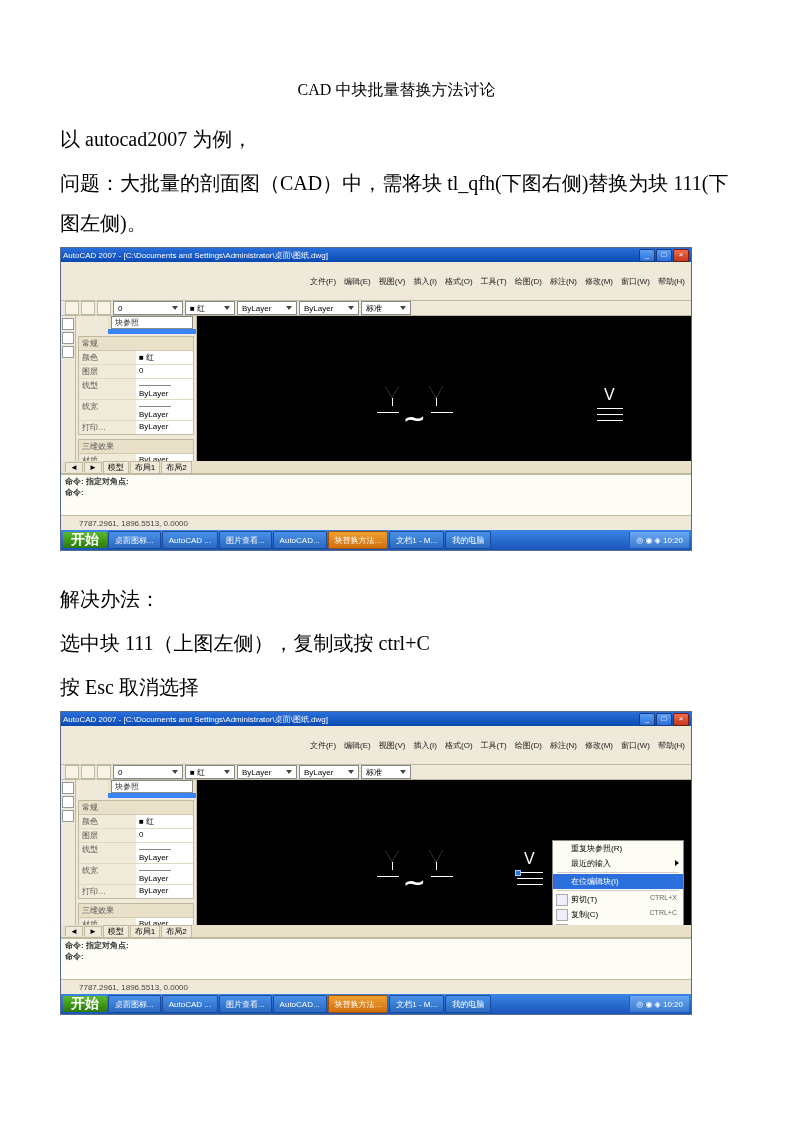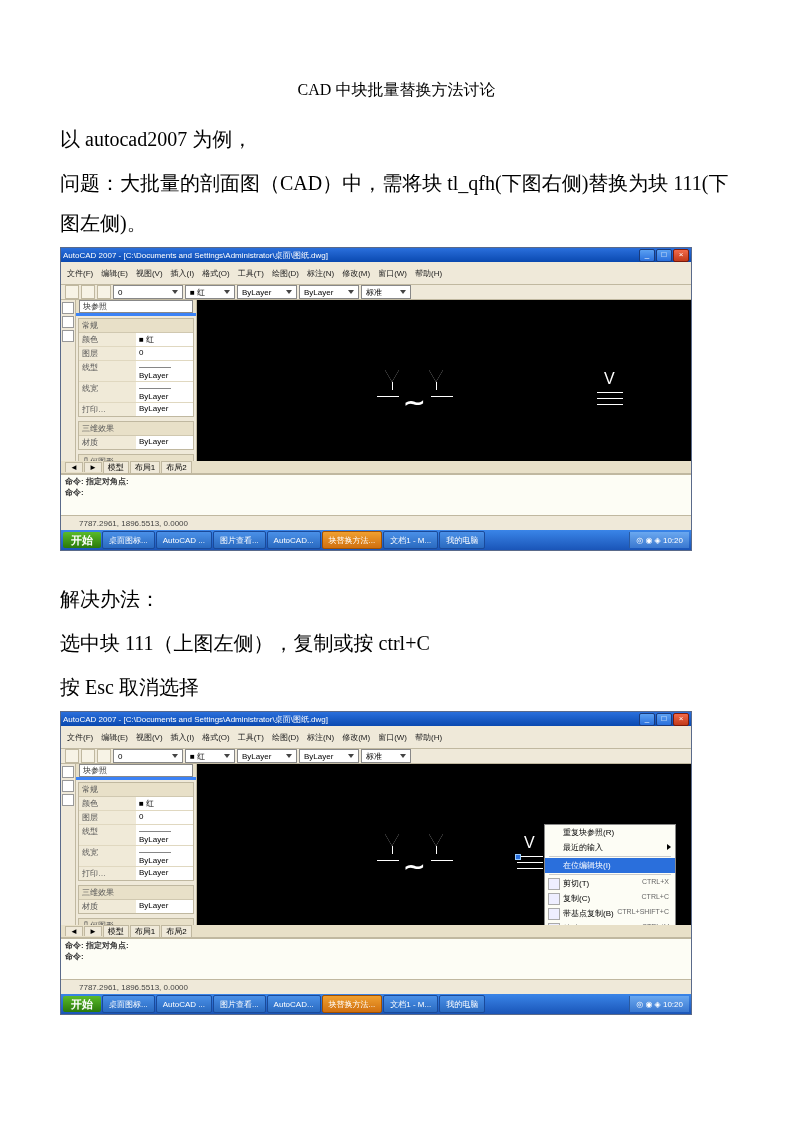--- a/index.html
+++ b/index.html
@@ -63,22 +63,22 @@
     color:#fff;
     text-align:center;
     line-height:10px;
     font-size:8px;
   }
   .winbtn.close { background: linear-gradient(#f26a4a,#c23a1a); border-color:#7a1a0a;}
   .menubar {
     height: 14px;
     background: #efe9d9;
     border-bottom: 1px solid #c0b8a0;
-    display:flex; align-items:center; gap:8px; padding:4px 6px;
-    color:#222; font-size:8px;
+    display:flex; align-items:center; gap:8px; padding:12px 6px;
+    color:#222; font-size:8px;justify-content:flex-end;
   }
   .toolbar {
     height: 14px;
     background: #efe9d9;
     border-bottom:1px solid #c0b8a0;
     display:flex; align-items:center; gap:2px; padding:0 4px;
   }
   .tbtn { width:12px; height:12px; background:#f7f3e6; border:1px solid #c0b8a0;}
   .tsel { height:12px; background:#fff; border:1px solid #888; font-size:8px; padding:0 4px; display:flex; align-items:center;}
   .tsel.w60{width:60px;} .tsel.w50{width:50px;} .tsel.w40{width:40px;}
@@ -90,22 +90,22 @@
   .palette {
     width:120px;
     background:#efe9d9;
     border-right:1px solid #c0b8a0;
     display:flex; flex-direction:column;
     font-size:8px;
     color:#333;
     overflow:hidden;
   }
   .palhead {
-    height:14px; background:#e8e0c8; border-bottom:3px solid #3b82f6;
-    display:flex; align-items:center; padding:0 3px;
+    height:14px; background:#e8e0c8; border-bottom:5px solid #3b82f6;
+    display:flex; align-items:center; padding:0 3px;margin-left:32px;
   }
   .palhead .psel{flex:1;height:11px;background:#fff;border:1px solid #888;font-size:8px;padding-left:3px;line-height:11px;}
   .group {
     border:1px solid #c0b8a0; margin:2px; background:#f5f0e2;
   }
   .grouptitle{font-size:8px;background:#e8e0c8;padding:1px 3px;border-bottom:1px solid #d0c8b0;color:#555;}
   .row{display:flex;border-bottom:1px solid #e0d8c0;}
   .row:last-child{border-bottom:none;}
   .cellk{width:50%;padding:1px 3px;color:#555;background:#f0ead8;}
   .cellv{width:50%;padding:1px 3px;background:#fff;color:#000;}
@@ -159,28 +159,28 @@
   .tab{padding:0 4px;background:#efe9d9;border:1px solid #c0b8a0;border-bottom:none;font-size:8px;}
   .cmdlines{flex:1;background:#fdfdf5;padding:1px 4px;overflow:hidden;font-weight:bold;}
   .cmdline{white-space:nowrap;}
   .statusbar{height:14px;background:#efe9d9;border-top:1px solid #c0b8a0;display:flex;align-items:center;padding:0 18px;font-size:8px;color:#444;gap:6px;}
 
   .taskbar{
     height:20px;
     background:linear-gradient(#3a85e8,#1a55b8);
     display:flex;align-items:center;padding:0 2px;gap:1px;
   }
-  .start{height:16px;padding:0 8px;background:linear-gradient(#5aba2a,#2a7a0a);border-radius:2px;color:#fff;font-size:11px;display:flex;align-items:center;font-weight:bold;}
+  .start{height:16px;padding:0 8px;background:linear-gradient(#5aba2a,#2a7a0a);border-radius:2px;color:#fff;font-size:14px;display:flex;align-items:center;font-weight:bold;}
   .taskbtn{height:16px;padding:0 6px;background:linear-gradient(#4a90e8,#2a6ac0);border:1px solid #1a4a9a;border-radius:2px;color:#fff;font-size:8px;display:flex;align-items:center;white-space:nowrap;}
   .taskbtn.orange{background:linear-gradient(#f0a030,#d07010);border-color:#a05000;}
   .tray{margin-left:auto;height:16px;padding:0 6px;background:linear-gradient(#6aa8f0,#3a78d0);border-left:1px solid #2a5aa0;color:#fff;font-size:8px;display:flex;align-items:center;}
 
   
   .ctxmenu{
-    position:absolute; right:15px; top:60px;
+    position:absolute; right:7px; top:60px;
     width:130px;
     background:#fdfdf5;
     border:1px solid #888;
     box-shadow:2px 2px 4px rgba(0,0,0,.4);
     font-size:8px; color:#000;
   }
   .ctxitem{padding:2px 6px 2px 18px;position:relative;}
   .ctxitem.hi{background:#2a6fdc;color:#fff;}
   .ctxsep{height:1px;background:#ccc;margin:1px 4px;}
   .ctxarrow::after{content:"";position:absolute;right:4px;top:4px;border-left:4px solid #000;border-top:3px solid transparent;border-bottom:3px solid transparent;}

